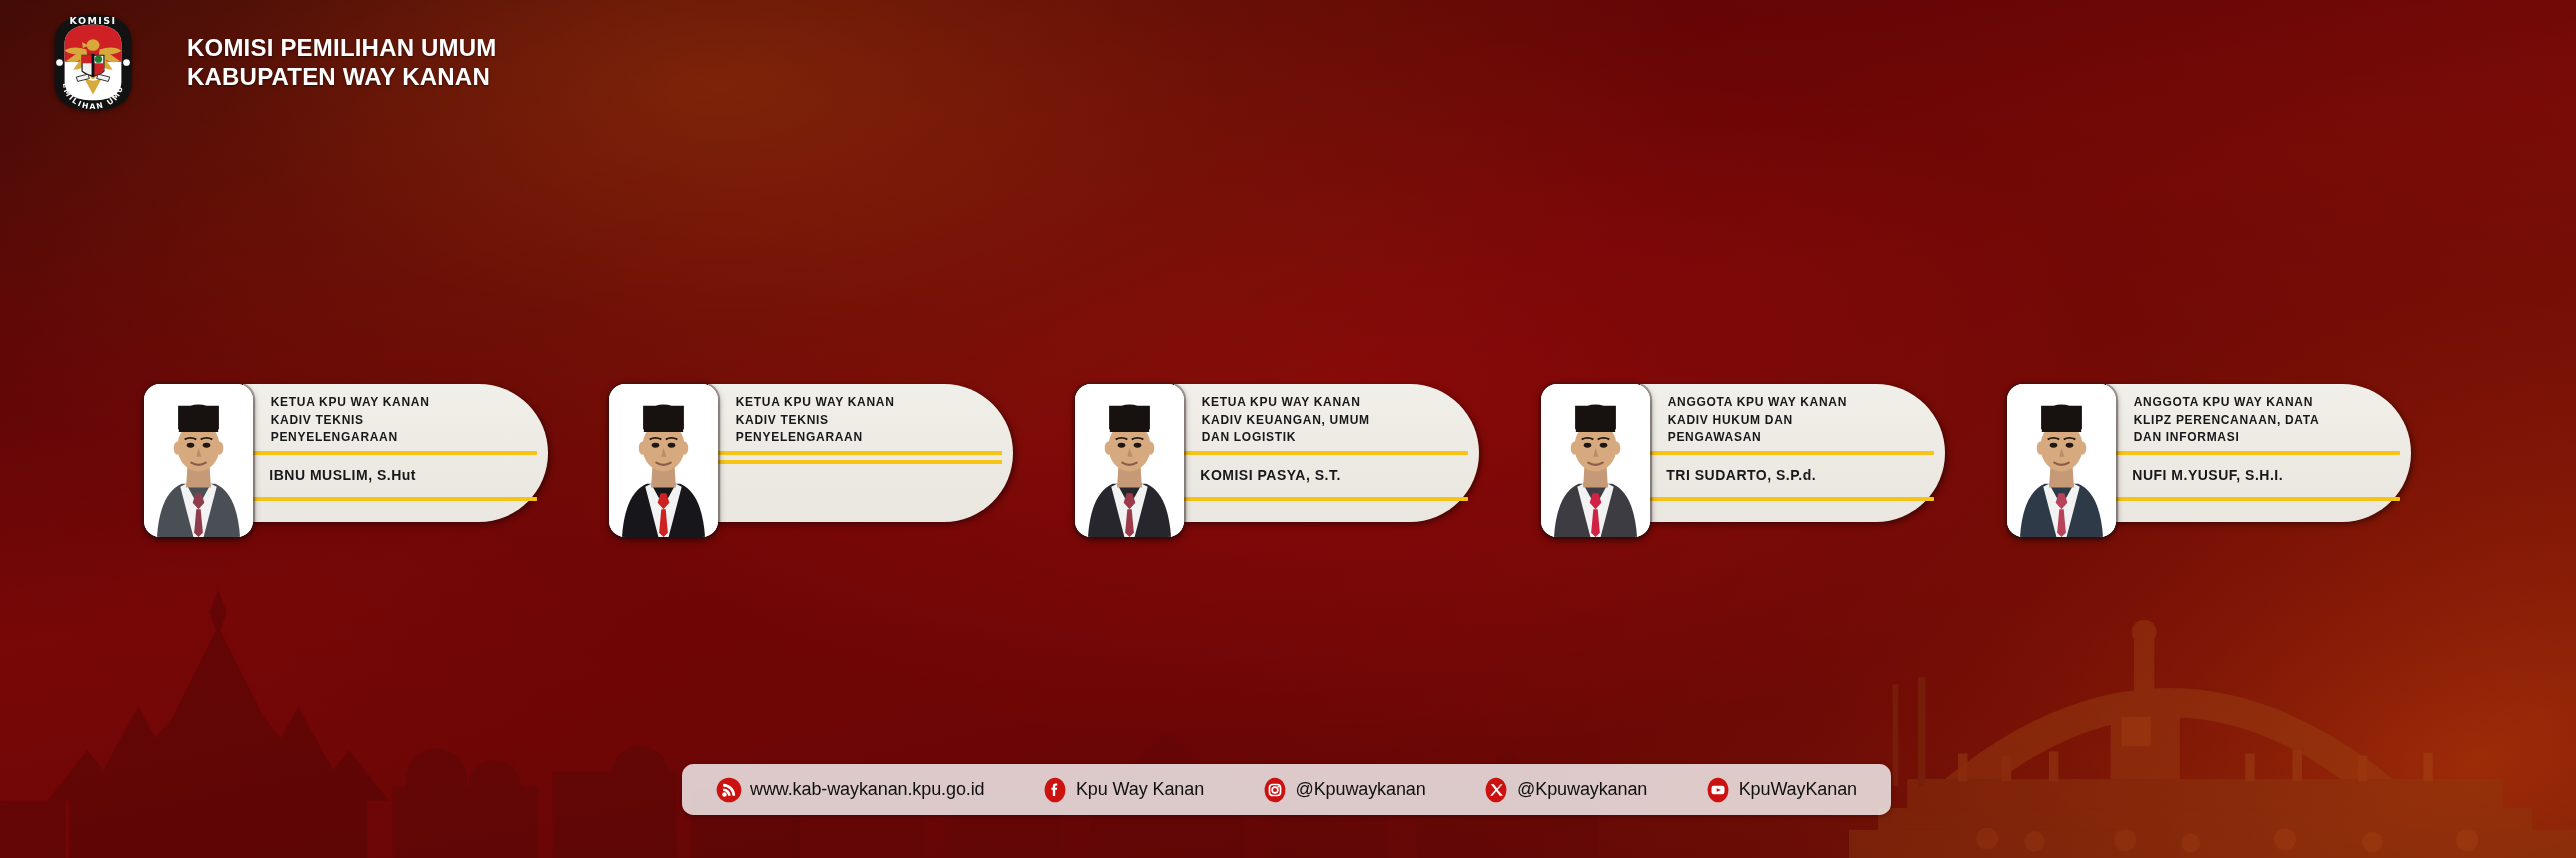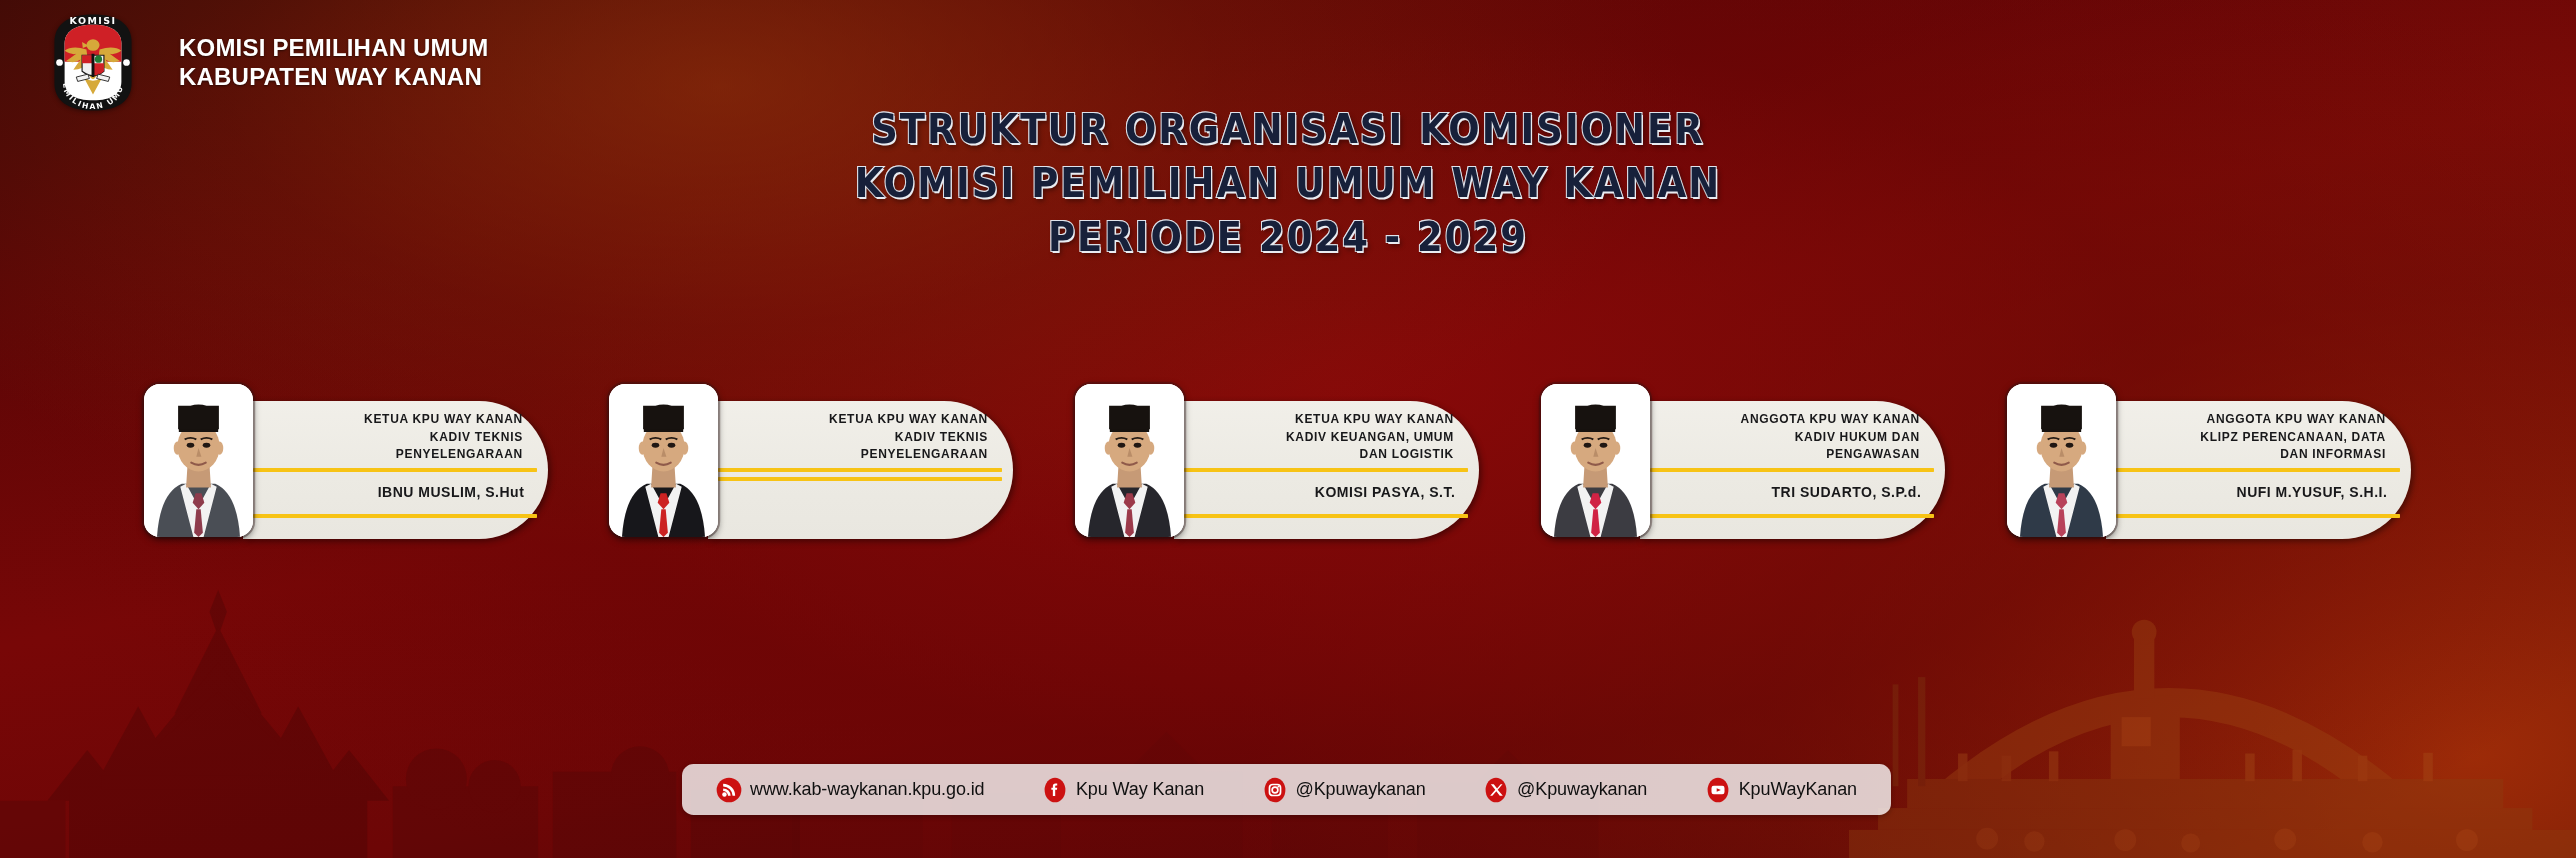--- a/index.html
+++ b/index.html
@@ -27,21 +27,21 @@
   .skyline { position: absolute; bottom: 0; pointer-events: none; }
 
   #skyline-left  { left: 0;  width: 800px; height: 291px; opacity: .30; }
   #skyline-right { right: 0; width: 727px; height: 291px; opacity: .42; }
   #skyline-mid   { left: 763px; width: 872px; height: 218px; opacity: .22; }
 
   
   #header-block {
     position: absolute;
     left: 47px; top: 13px;
-    display: flex; align-items: center; gap: 20px;
+    display: flex; align-items: center; gap: 28px;
   }
   #kpu-logo { width: 92px; height: 99px; flex: none; filter: drop-shadow(0 1.5px 2.9px rgba(0,0,0,.45)); }
   #org-name { display: flex; flex-direction: column; gap: 1.5px; margin-left: 20px; }
   #org-name .line {
     color: #ffffff;
     font-size: 24px;
     font-weight: 700;
     letter-spacing: 0.2px;
     line-height: 1.16;
     white-space: nowrap;
@@ -95,28 +95,28 @@
     overflow: hidden;
     box-shadow: 0 2.2px 7.3px rgba(0,0,0,.55), 0 0 0 2.2px rgba(60,25,25,.35);
     margin-top: 3.6px;
   }
   .card .photo-wrap svg { display: block; width: 100%; height: 100%; }
 
   .card .info {
     position: relative;
     z-index: 1;
     margin-left: -10.2px;
-    margin-top: 21px;
+    margin-top: 4px;
     width: 305px;
     min-height: 138px;
     background: linear-gradient(180deg,#f1efe9 0%,#eceae3 55%,#e9e7e0 100%);
     border-radius: 0 69px 69px 0;
     padding: 10.2px 22px 7.3px 25px;
     box-shadow: 2.2px 2.2px 6.5px rgba(0,0,0,.45);
-    text-align: right;
+    text-align: left;
   }
   .card .role {
     color: #18181a;
     font-size: 12px;
     font-weight: 700;
     letter-spacing: 0.7px;
     line-height: 1.45;
     padding: 0 2.9px;
   }
   .card .rule {
@@ -264,25 +264,20 @@
         <textPath href="#arcpath" startOffset="50%" text-anchor="middle">PEMILIHAN UMUM</textPath>
       </text>
     </svg>
 
     <div id="org-name">
       <span class="line">KOMISI PEMILIHAN UMUM</span>
       <span class="line">KABUPATEN WAY KANAN</span>
     </div>
   </div>
 
-  <div id="headline">
-    <span class="hl">STRUKTUR ORGANISASI KOMISIONER</span>
-    <span class="hl">KOMISI PEMILIHAN UMUM WAY KANAN</span>
-    <span class="hl">PERIODE 2024 - 2029</span>
-  </div>
 
   <div id="cards">
       <div class="card" style="left: 144px;">
     <div class="photo-wrap">
           <svg viewBox="0 0 150 210" preserveAspectRatio="xMidYMid slice">
     <rect width="150" height="210" fill="#ffffff"></rect>
     <path d="M18 210 Q22 150 52 137 L98 137 Q128 150 132 210 Z" fill="#4a4e55"></path>
     <path d="M58 137 L75 168 L92 137 L100 141 L82 210 L68 210 L50 141 Z" fill="#f2f2f2"></path>
     <path d="M71 150 L79 150 L83 163 L75 172 L67 163 Z" fill="#8e3b4c"></path>
     <path d="M72 172 L78 172 L81 204 L75 210 L69 204 Z" fill="#8e3b4c"></path>

